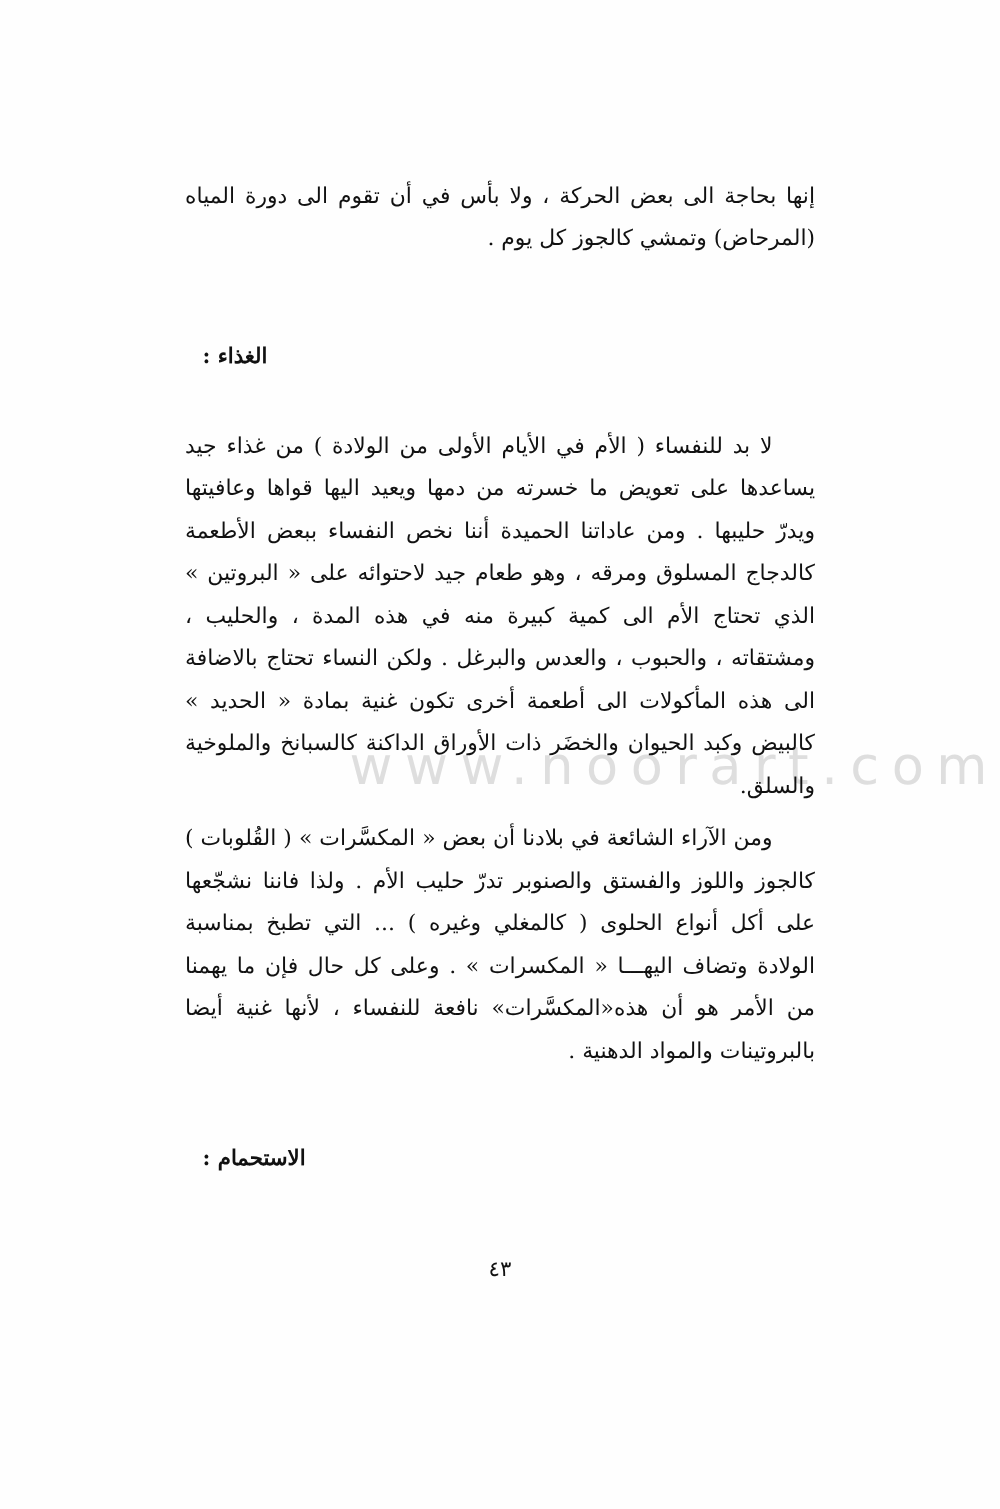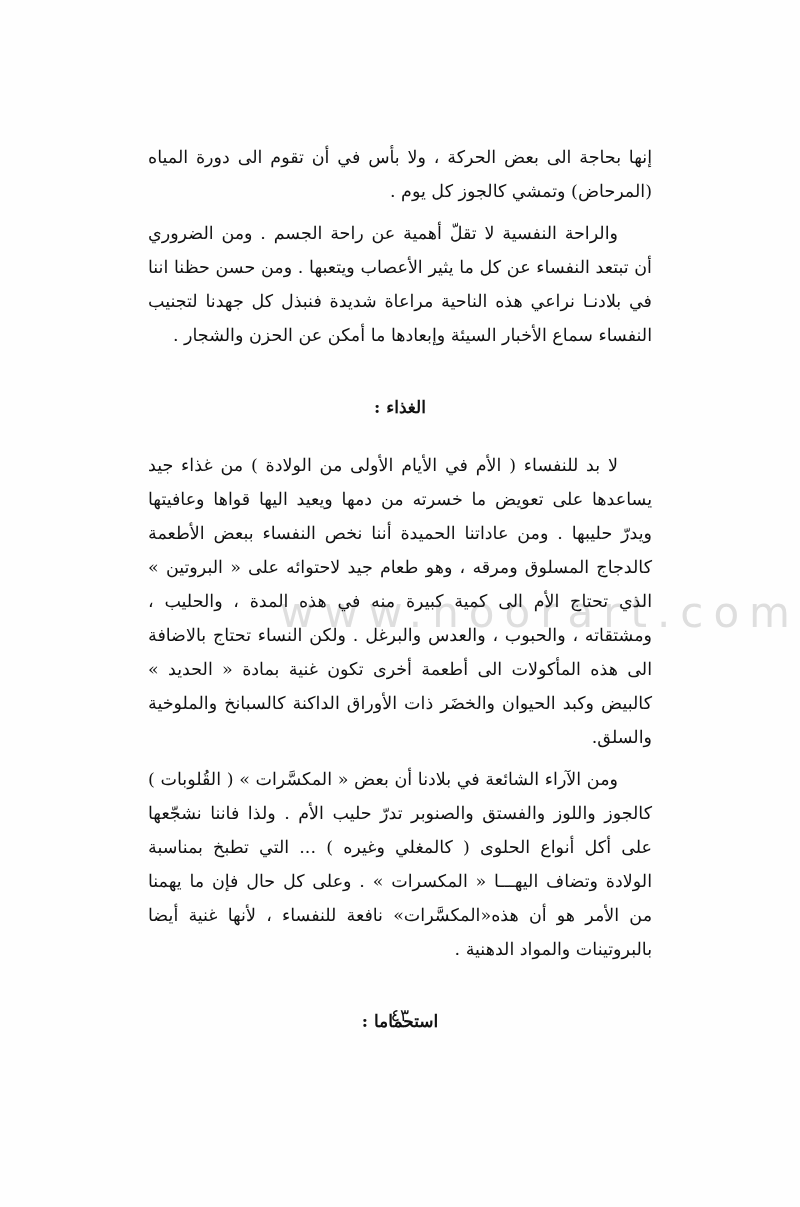--- a/index.html
+++ b/index.html
@@ -42,24 +42,24 @@
 
   p.para.indent {
     text-indent: 34px;
   }
 
   .block-gap-sm { height: 8px; }
   .block-gap-md { height: 26px; }
   .block-gap-lg { height: 40px; }
 
   h2.section-heading {
-    margin: 0;
+    margin: 14px;
     font-size: 17px;
     font-weight: bold;
-    text-align: center;
+    text-align: left;
     line-height: 30px;
   }
 
   .page-number {
     position: absolute;
     top: 1005px;
     left: 0;
     right: 0;
     text-align: center;
     font-size: 17px;
@@ -89,37 +89,36 @@
 <div class="page">
 
   <div class="watermark">www.noorart.com</div>
 
   <div class="content">
 
     <p class="para">إنها بحاجة الى بعض الحركة ، ولا بأس في أن تقوم الى دورة المياه (المرحاض) وتمشي كالجوز كل يوم .</p>
 
     <div class="block-gap-sm"></div>
 
-    <p class="para indent">والراحة النفسية لا تقلّ أهمية عن راحة الجسم . ومن الضروري أن تبتعد النفساء عن كل ما يثير الأعصاب ويتعبها . ومن حسن حظنا اننا في بلادنـا نراعي هذه الناحية مراعاة شديدة فنبذل كل جهدنا لتجنيب النفساء سماع الأخبار السيئة وإبعادها ما أمكن عن الحزن والشجار .</p>
 
     <div class="block-gap-lg"></div>
 
     <h2 class="section-heading">الغذاء :</h2>
 
     <div class="block-gap-md"></div>
 
     <p class="para indent">لا بد للنفساء ( الأم في الأيام الأولى من الولادة ) من غذاء جيد يساعدها على تعويض ما خسرته من دمها ويعيد اليها قواها وعافيتها ويدرّ حليبها . ومن عاداتنا الحميدة أننا نخص النفساء ببعض الأطعمة كالدجاج المسلوق ومرقه ، وهو طعام جيد لاحتوائه على « البروتين » الذي تحتاج الأم الى كمية كبيرة منه في هذه المدة ، والحليب ، ومشتقاته ، والحبوب ، والعدس والبرغل . ولكن النساء تحتاج بالاضافة الى هذه المأكولات الى أطعمة أخرى تكون غنية بمادة « الحديد » كالبيض وكبد الحيوان والخضَر ذات الأوراق الداكنة كالسبانخ والملوخية والسلق.</p>
 
     <div class="block-gap-sm"></div>
 
     <p class="para indent">ومن الآراء الشائعة في بلادنا أن بعض « المكسَّرات » ( القُلوبات ) كالجوز واللوز والفستق والصنوبر تدرّ حليب الأم . ولذا فاننا نشجّعها على أكل أنواع الحلوى ( كالمغلي وغيره ) ... التي تطبخ بمناسبة الولادة وتضاف اليهـــا « المكسرات » . وعلى كل حال فإن ما يهمنا من الأمر هو أن هذه«المكسَّرات» نافعة للنفساء ،  لأنها غنية أيضا بالبروتينات والمواد الدهنية .</p>
 
     <div class="block-gap-lg"></div>
 
-    <h2 class="section-heading">استحماما :</h2>
+    <h2 class="section-heading">الاستحمام :</h2>
 
     <div class="block-gap-md"></div>
 
 
   </div>
 
   <div class="page-number">٤٣</div>
 
 </div>
 

